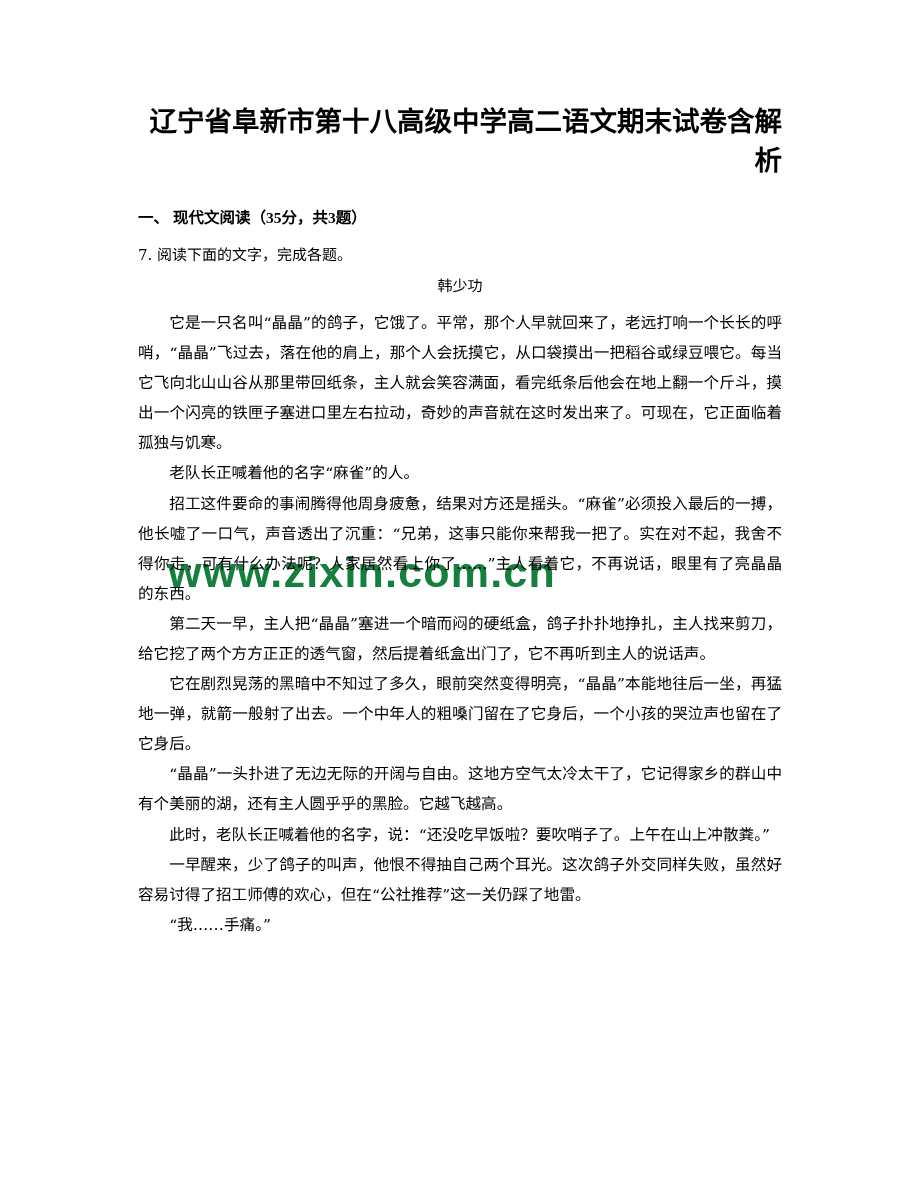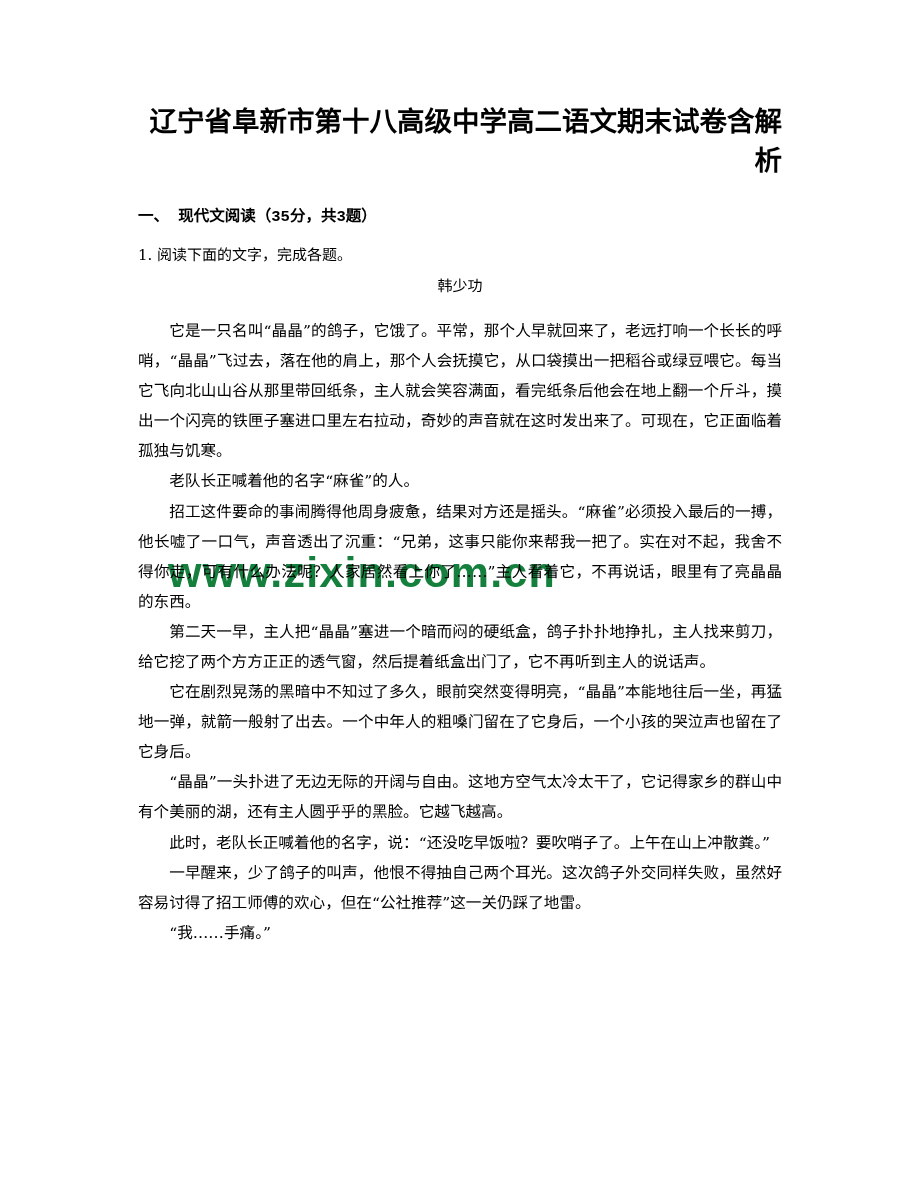--- a/index.html
+++ b/index.html
@@ -54,21 +54,21 @@
     margin: 0 0 0 0;
     font-family: "DejaVu Sans", "Liberation Sans", sans-serif;
     font-size: 27.5px;
     font-weight: 700;
     line-height: 1.42;
     text-align: right;
     letter-spacing: 0px;
   }
   .section-heading {
     margin: 26px 0 0 0;
-    font-family: Liberation Mono, monospace;
+    font-family: Liberation Serif, serif;
     font-size: 15.5px;
     font-weight: 700;
     line-height: 1.5;
     text-align: left;
   }
   .question-line {
     margin: 14px 0 0 0;
     font-size: 15px;
     line-height: 1.62;
     text-align: justify;
@@ -86,39 +86,39 @@
   .body-para {
     margin: 0;
     font-size: 15.6px;
     line-height: 1.93;
     text-align: justify;
     text-justify: inter-ideograph;
     text-indent: 2em;
     word-break: break-all;
   }
   .body-block {
-    margin-top: 18px;
+    margin-top: 10px;
   }
 </style>
 </head>
 <body>
 
 <div class="page">
 
   <div class="watermark-layer">
     <div class="watermark">www.zixin.com.cn</div>
   </div>
 
   <div class="content">
 
     <h1 class="doc-title">辽宁省阜新市第十八高级中学高二语文期末试卷含解析</h1>
 
     <h2 class="section-heading">一、 现代文阅读（35分，共3题）</h2>
 
-    <p class="question-line">1. 阅读下面的文字，完成各题。</p>
+    <p class="question-line">7. 阅读下面的文字，完成各题。</p>
 
 
     <p class="centered-line author">韩少功</p>
 
     <div class="body-block">
       <p class="body-para">它是一只名叫“晶晶”的鸽子，它饿了。平常，那个人早就回来了，老远打响一个长长的呼哨，“晶晶”飞过去，落在他的肩上，那个人会抚摸它，从口袋摸出一把稻谷或绿豆喂它。每当它飞向北山山谷从那里带回纸条，主人就会笑容满面，看完纸条后他会在地上翻一个斤斗，摸出一个闪亮的铁匣子塞进口里左右拉动，奇妙的声音就在这时发出来了。可现在，它正面临着孤独与饥寒。</p>
       <p class="body-para">老队长正喊着他的名字“麻雀”的人。</p>
       <p class="body-para">招工这件要命的事闹腾得他周身疲惫，结果对方还是摇头。“麻雀”必须投入最后的一搏，他长嘘了一口气，声音透出了沉重：“兄弟，这事只能你来帮我一把了。实在对不起，我舍不得你走，可有什么办法呢？人家居然看上你了……”主人看着它，不再说话，眼里有了亮晶晶的东西。</p>
       <p class="body-para">第二天一早，主人把“晶晶”塞进一个暗而闷的硬纸盒，鸽子扑扑地挣扎，主人找来剪刀，给它挖了两个方方正正的透气窗，然后提着纸盒出门了，它不再听到主人的说话声。</p>
       <p class="body-para">它在剧烈晃荡的黑暗中不知过了多久，眼前突然变得明亮，“晶晶”本能地往后一坐，再猛地一弹，就箭一般射了出去。一个中年人的粗嗓门留在了它身后，一个小孩的哭泣声也留在了它身后。</p>

